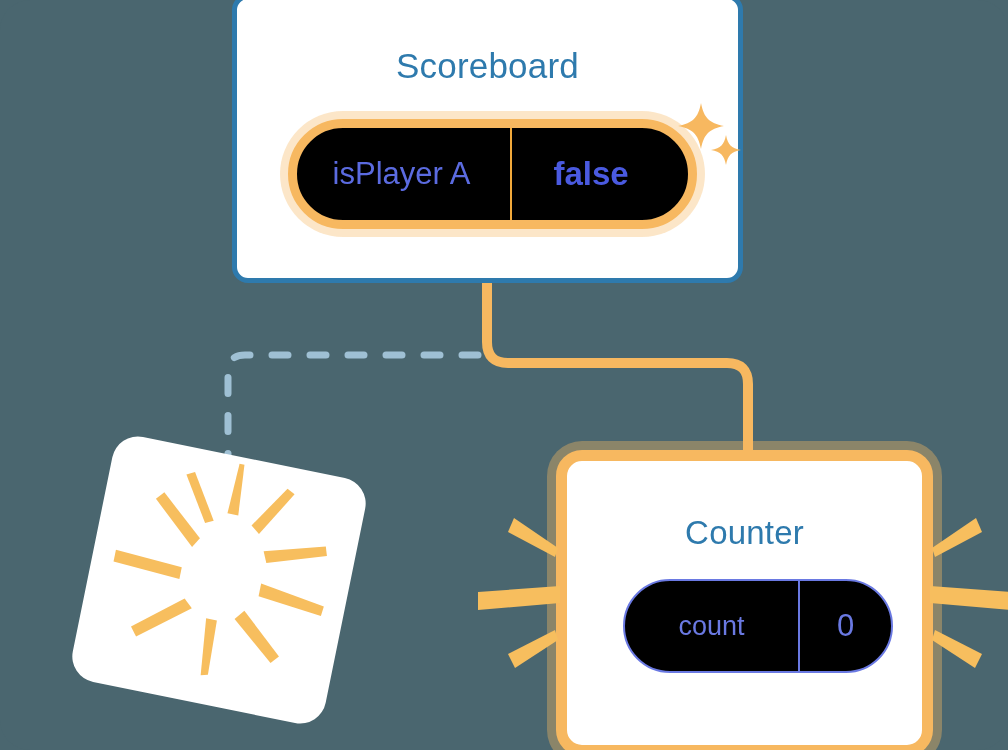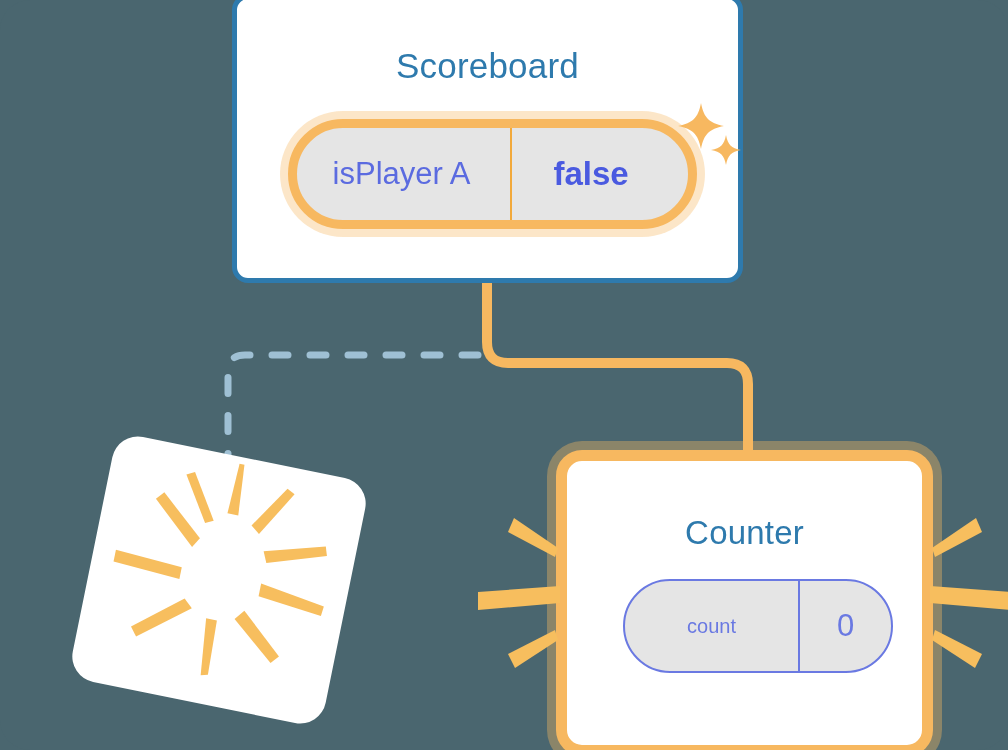--- a/index.html
+++ b/index.html
@@ -71,21 +71,21 @@
   #counter-title {
     margin-top: 53px;
     font-size: 33px;
   }
 
   
   .pill {
     display: flex;
     align-items: stretch;
     box-sizing: border-box;
-    background: #e5e5e5;
+    background: #000000;
     overflow: hidden;
   }
   .pill-key, .pill-val {
     display: flex;
     align-items: center;
     justify-content: center;
     box-sizing: border-box;
     white-space: nowrap;
   }
 
@@ -123,21 +123,21 @@
     top: 118px;
     width: 270px;
     height: 94px;
     border: 2px solid #6A79E2;
     border-radius: 52px;
   }
   #counter-pill .pill-key {
     flex: 0 0 175px;
     border-right: 2px solid #6A79E2;
     color: #6A79E2;
-    font-size: 20px;
+    font-size: 27px;
     font-weight: 400;
   }
   #counter-pill .pill-val {
     flex: 1 1 auto;
     color: #6A79E2;
     font-size: 31px;
     font-weight: 400;
   }
 
   

